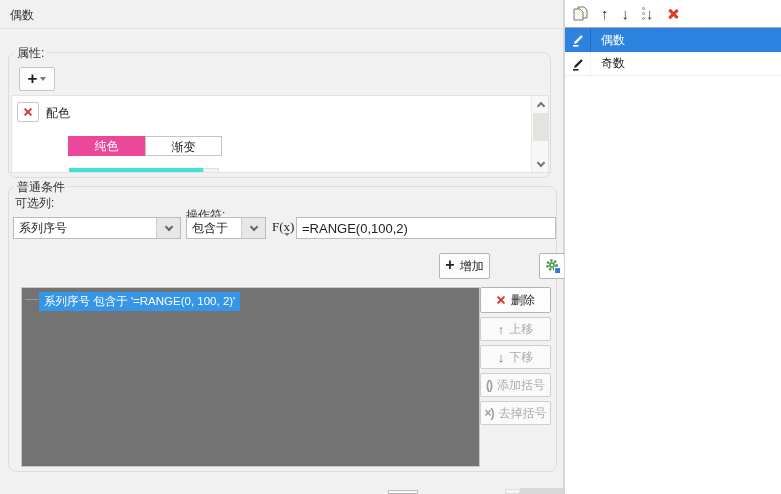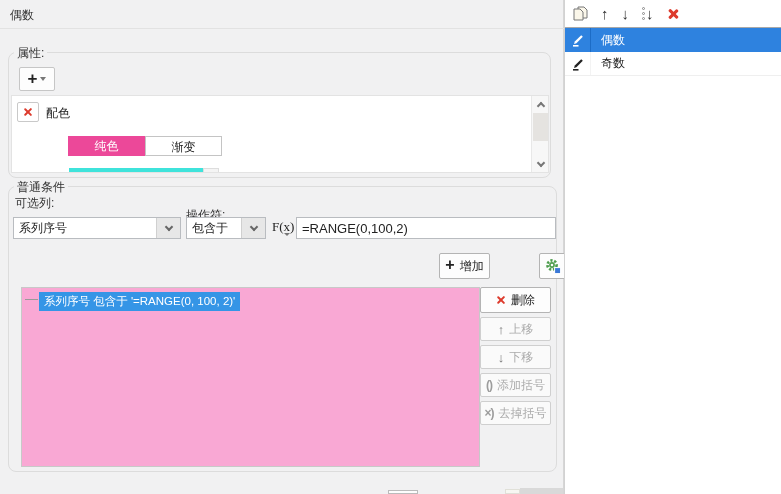--- a/index.html
+++ b/index.html
@@ -73,21 +73,21 @@
   .radio.checked{border-color:#5B9BD5;}
   .radio.checked::after{content:"";position:absolute;left:3px;top:3px;width:5px;height:5px;
          border-radius:50%;background:#2E86E0;}
   .radio-label{margin-right:24px;color:#222;}
   .btn{background:#FDFDFD;border:1px solid #B4B4B4;border-radius:2px;display:flex;align-items:center;
        justify-content:center;gap:5px;cursor:pointer;color:#222;}
   .btn.disabled{border-color:#CFCFCF;background:#FAFAFA;color:#ABABAB;cursor:default;}
   .btn-add{position:absolute;left:430px;top:66px;width:51px;height:26px;}
   .btn-mod{position:absolute;left:492px;top:66px;width:57px;height:26px;margin-left:38px;}
   .bold-plus{font-size:16px;font-weight:bold;line-height:1;margin-top:-2px;}
-  .cond-list{position:absolute;left:12px;top:100px;width:459px;height:180px;background:#f9a8d4;
+  .cond-list{position:absolute;left:12px;top:100px;width:459px;height:180px;background:#737373;
              border:1px solid #C8C8C8;}
   .tree-dash{position:absolute;left:3px;top:11px;width:13px;height:1px;background:#9A9A9A;}
   .cond-item{position:absolute;left:17px;top:4px;background:#3595E6;color:#fff;
              padding:2px 5px;font-size:11.5px;white-space:nowrap;cursor:pointer;}
   .side-btn{position:absolute;left:471px;width:71px;}
   .btn-del{top:100px;height:26px;}
   .btn-up{top:130px;height:24px;}
   .btn-down{top:158px;height:24px;}
   .btn-addbr{top:186px;height:24px;}
   .btn-rembr{top:214px;height:24px;}

